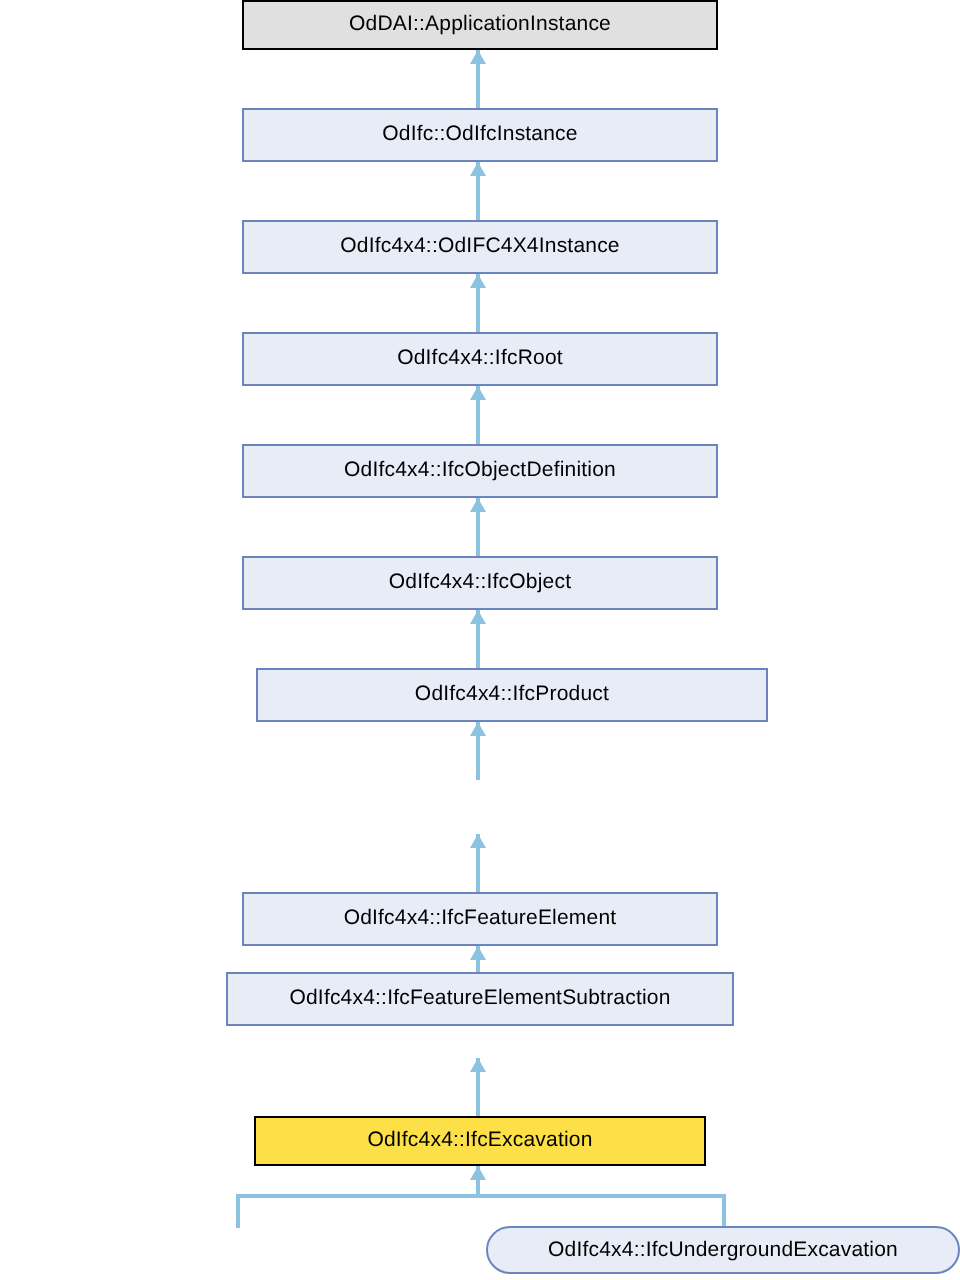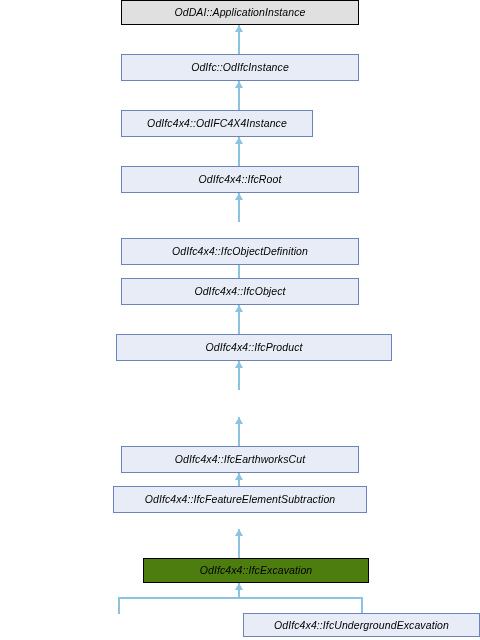--- a/index.html
+++ b/index.html
@@ -12,21 +12,20 @@
     height: 640px;
     font-family: "Liberation Sans", sans-serif;
     overflow: hidden;
   }
 
   #diagram {
     position: relative;
     width: 480px;
     height: 640px;
     background: #ffffff;
-    font-style: italic;
   }
 
   
   .node {
     position: absolute;
     box-sizing: border-box;
     display: flex;
     align-items: center;
     justify-content: center;
     font-size: 10.5px;
@@ -44,23 +43,22 @@
   }
 
   
   .node.root {
     background: #e0e0e0;
     border: 1px solid #000000;
   }
 
   
   .node.current {
-    background: #4d7c0f;
+    background: #fde047;
     border: 1px solid #000000;
-    margin-left: 16px;
   }
 
   
   .edge-line {
     position: absolute;
     width: 2px;
     background: #8cc3e0;
     z-index: 1;
   }
 
@@ -130,51 +128,51 @@
   <div class="bracket-v" style="left:361px; top:597px; height:17px;"></div>
 
   <div class="node root" style="left:121px; top:0px; width:238px; height:25px;">
     <span>OdDAI::ApplicationInstance</span>
   </div>
 
   <div class="node ancestor" style="left:121px; top:54px; width:238px; height:27px;justify-content:center;">
     <span>OdIfc::OdIfcInstance</span>
   </div>
 
-  <div class="node ancestor" style="left:121px; top:110px; width:192px; height:27px;">
+  <div class="node ancestor" style="left:121px; top:110px; width:238px; height:27px;">
     <span>OdIfc4x4::OdIFC4X4Instance</span>
   </div>
 
   <div class="node ancestor" style="left:121px; top:166px; width:238px; height:27px;text-align:center;">
     <span>OdIfc4x4::IfcRoot</span>
   </div>
 
-  <div class="node ancestor" style="left:121px; top:222px; width:238px; height:27px;margin-top:16px;">
+  <div class="node ancestor" style="left:121px; top:222px; width:238px; height:27px;">
     <span>OdIfc4x4::IfcObjectDefinition</span>
   </div>
 
   <div class="node ancestor" style="left:121px; top:278px; width:238px; height:27px;">
     <span>OdIfc4x4::IfcObject</span>
   </div>
 
-  <div class="node ancestor" style="left:116px; top:334px; width:276px; height:27px;">
+  <div class="node ancestor" style="left:128px; top:334px; width:256px; height:27px;">
     <span>OdIfc4x4::IfcProduct</span>
   </div>
 
 
   <div class="node ancestor" style="left:121px; top:446px; width:238px; height:27px;">
-    <span>OdIfc4x4::IfcEarthworksCut</span>
+    <span>OdIfc4x4::IfcFeatureElement</span>
   </div>
 
   <div class="node ancestor" style="left:113px; top:486px; width:254px; height:27px;">
     <span>OdIfc4x4::IfcFeatureElementSubtraction</span>
   </div>
 
   <div class="node current" style="left:127px; top:558px; width:226px; height:25px;">
     <span>OdIfc4x4::IfcExcavation</span>
   </div>
 
 
-  <div class="node ancestor" style="left:243px; top:613px; width:237px; height:24px;">
+  <div class="node ancestor" style="left:243px; top:613px; width:237px; height:24px;border-radius:12px;">
     <span>OdIfc4x4::IfcUndergroundExcavation</span>
   </div>
 
 </div>
 
 </body></html>

